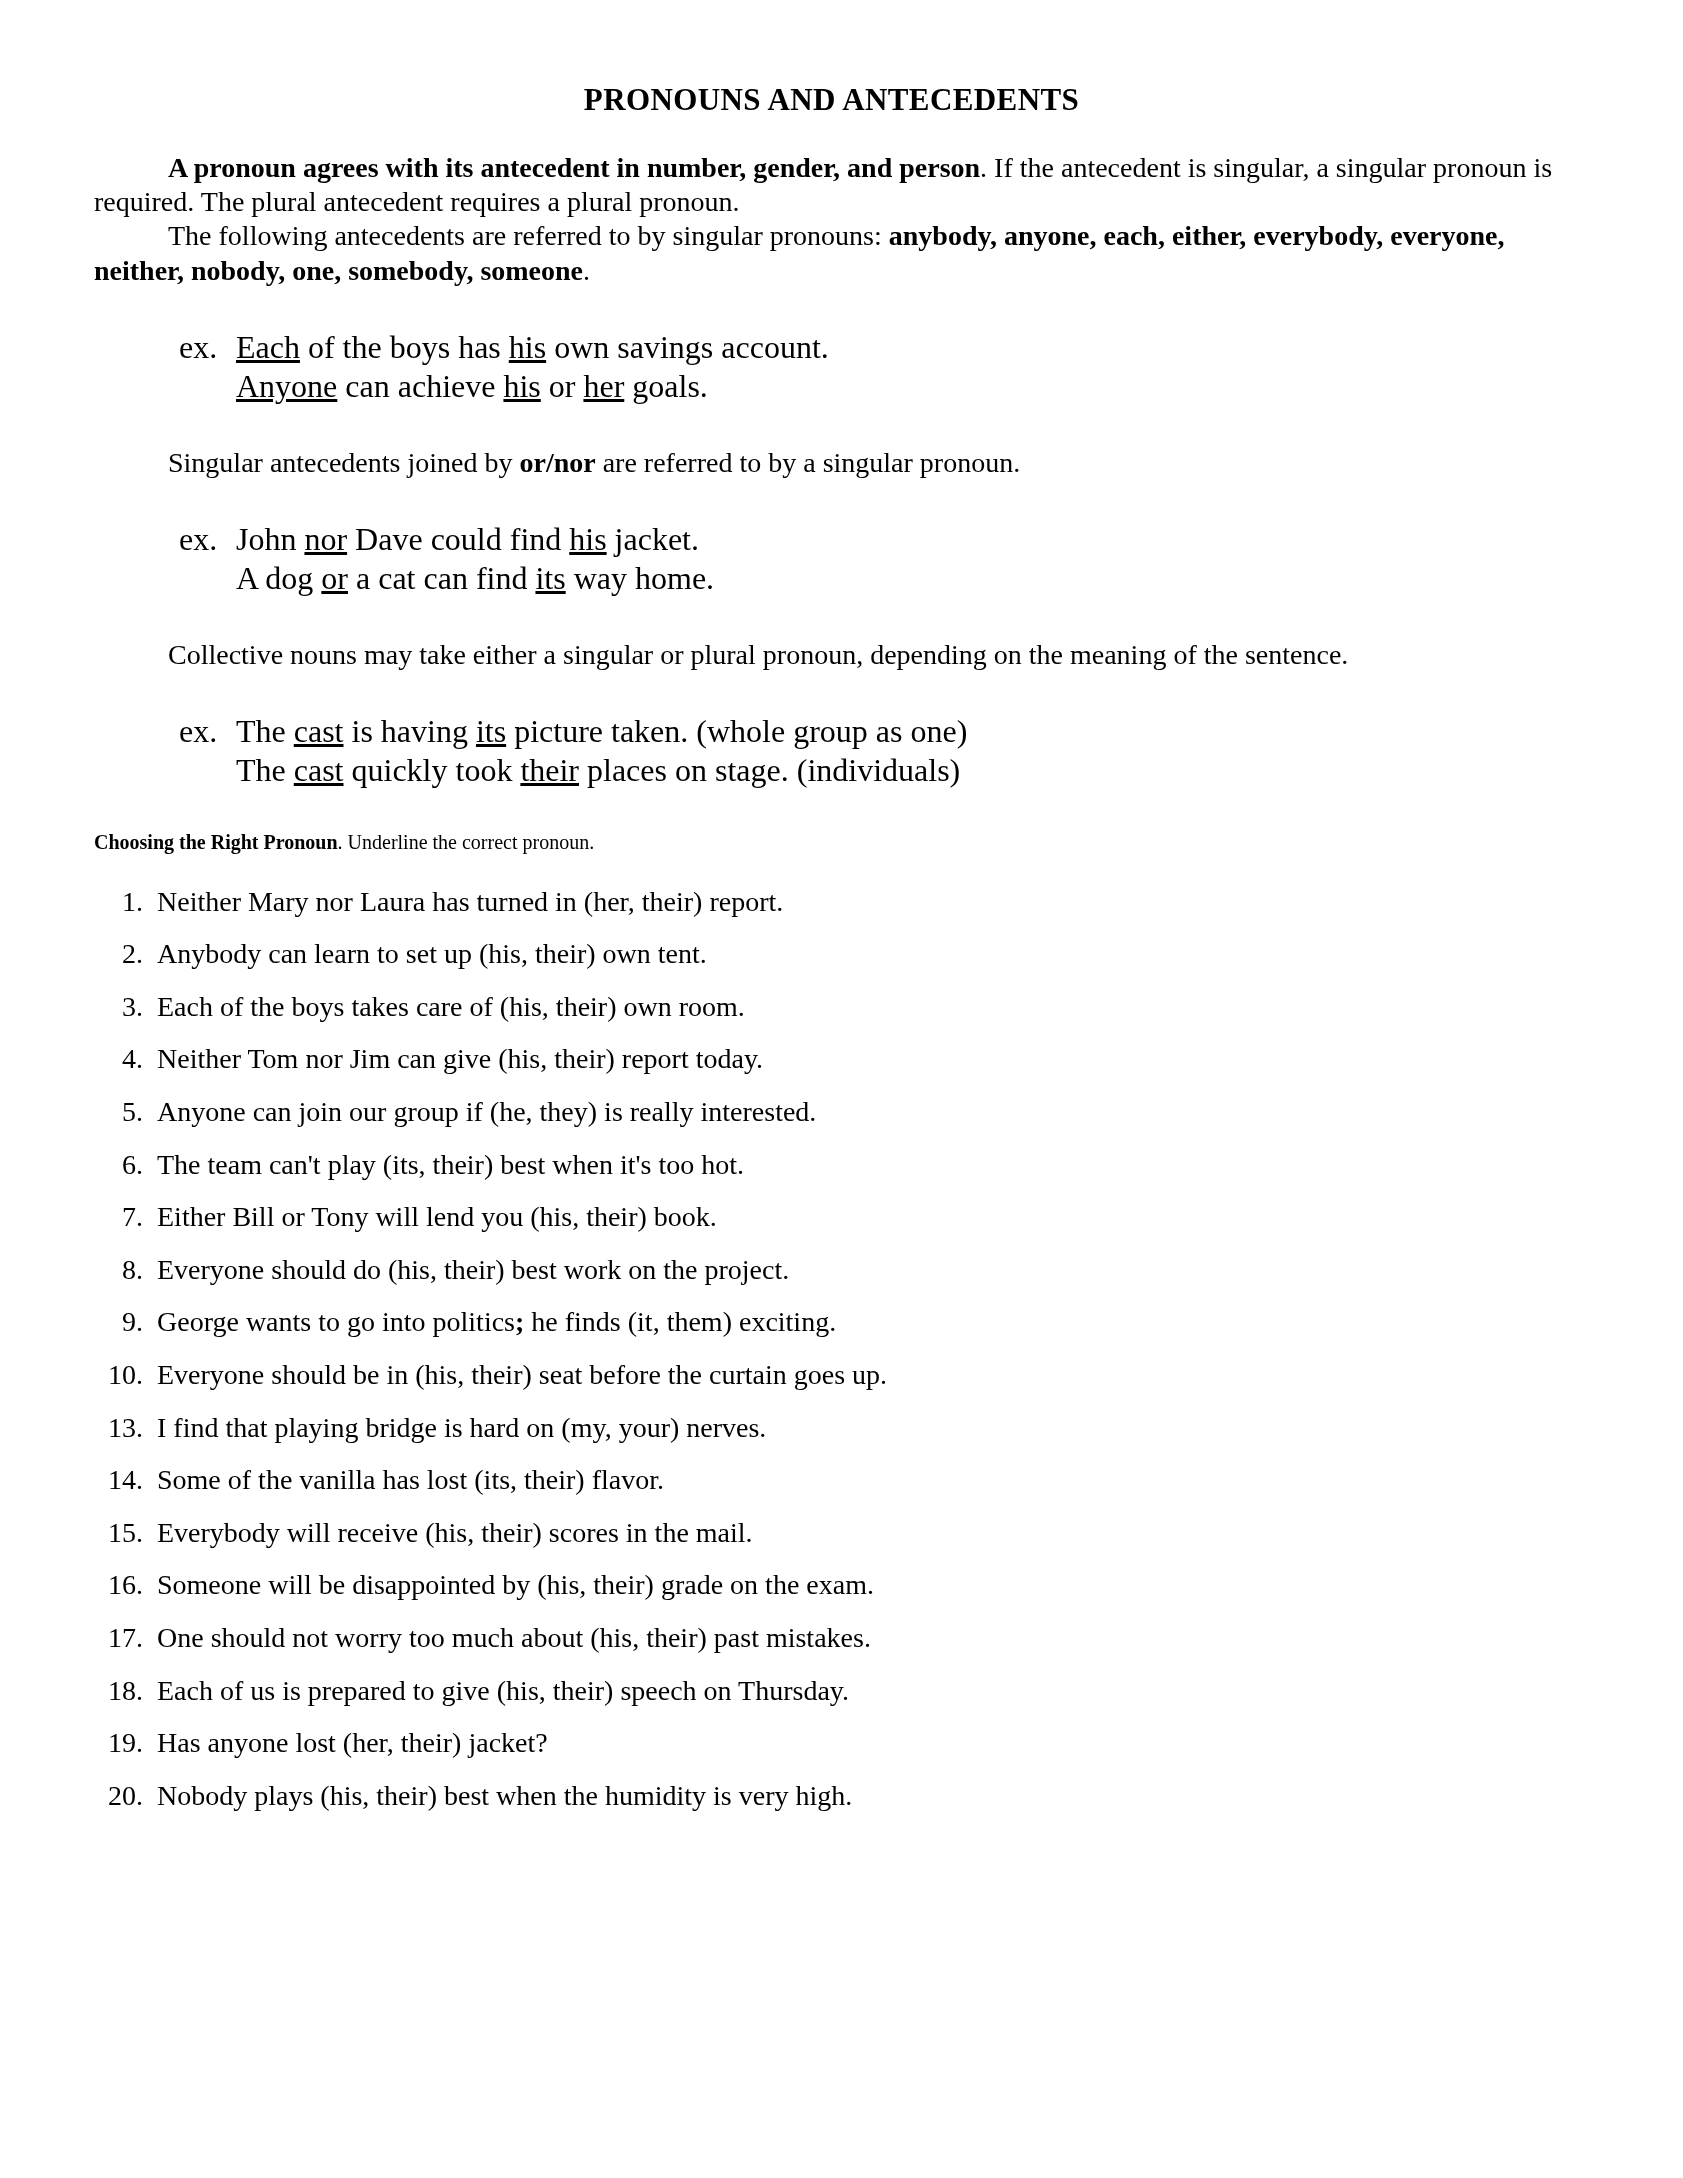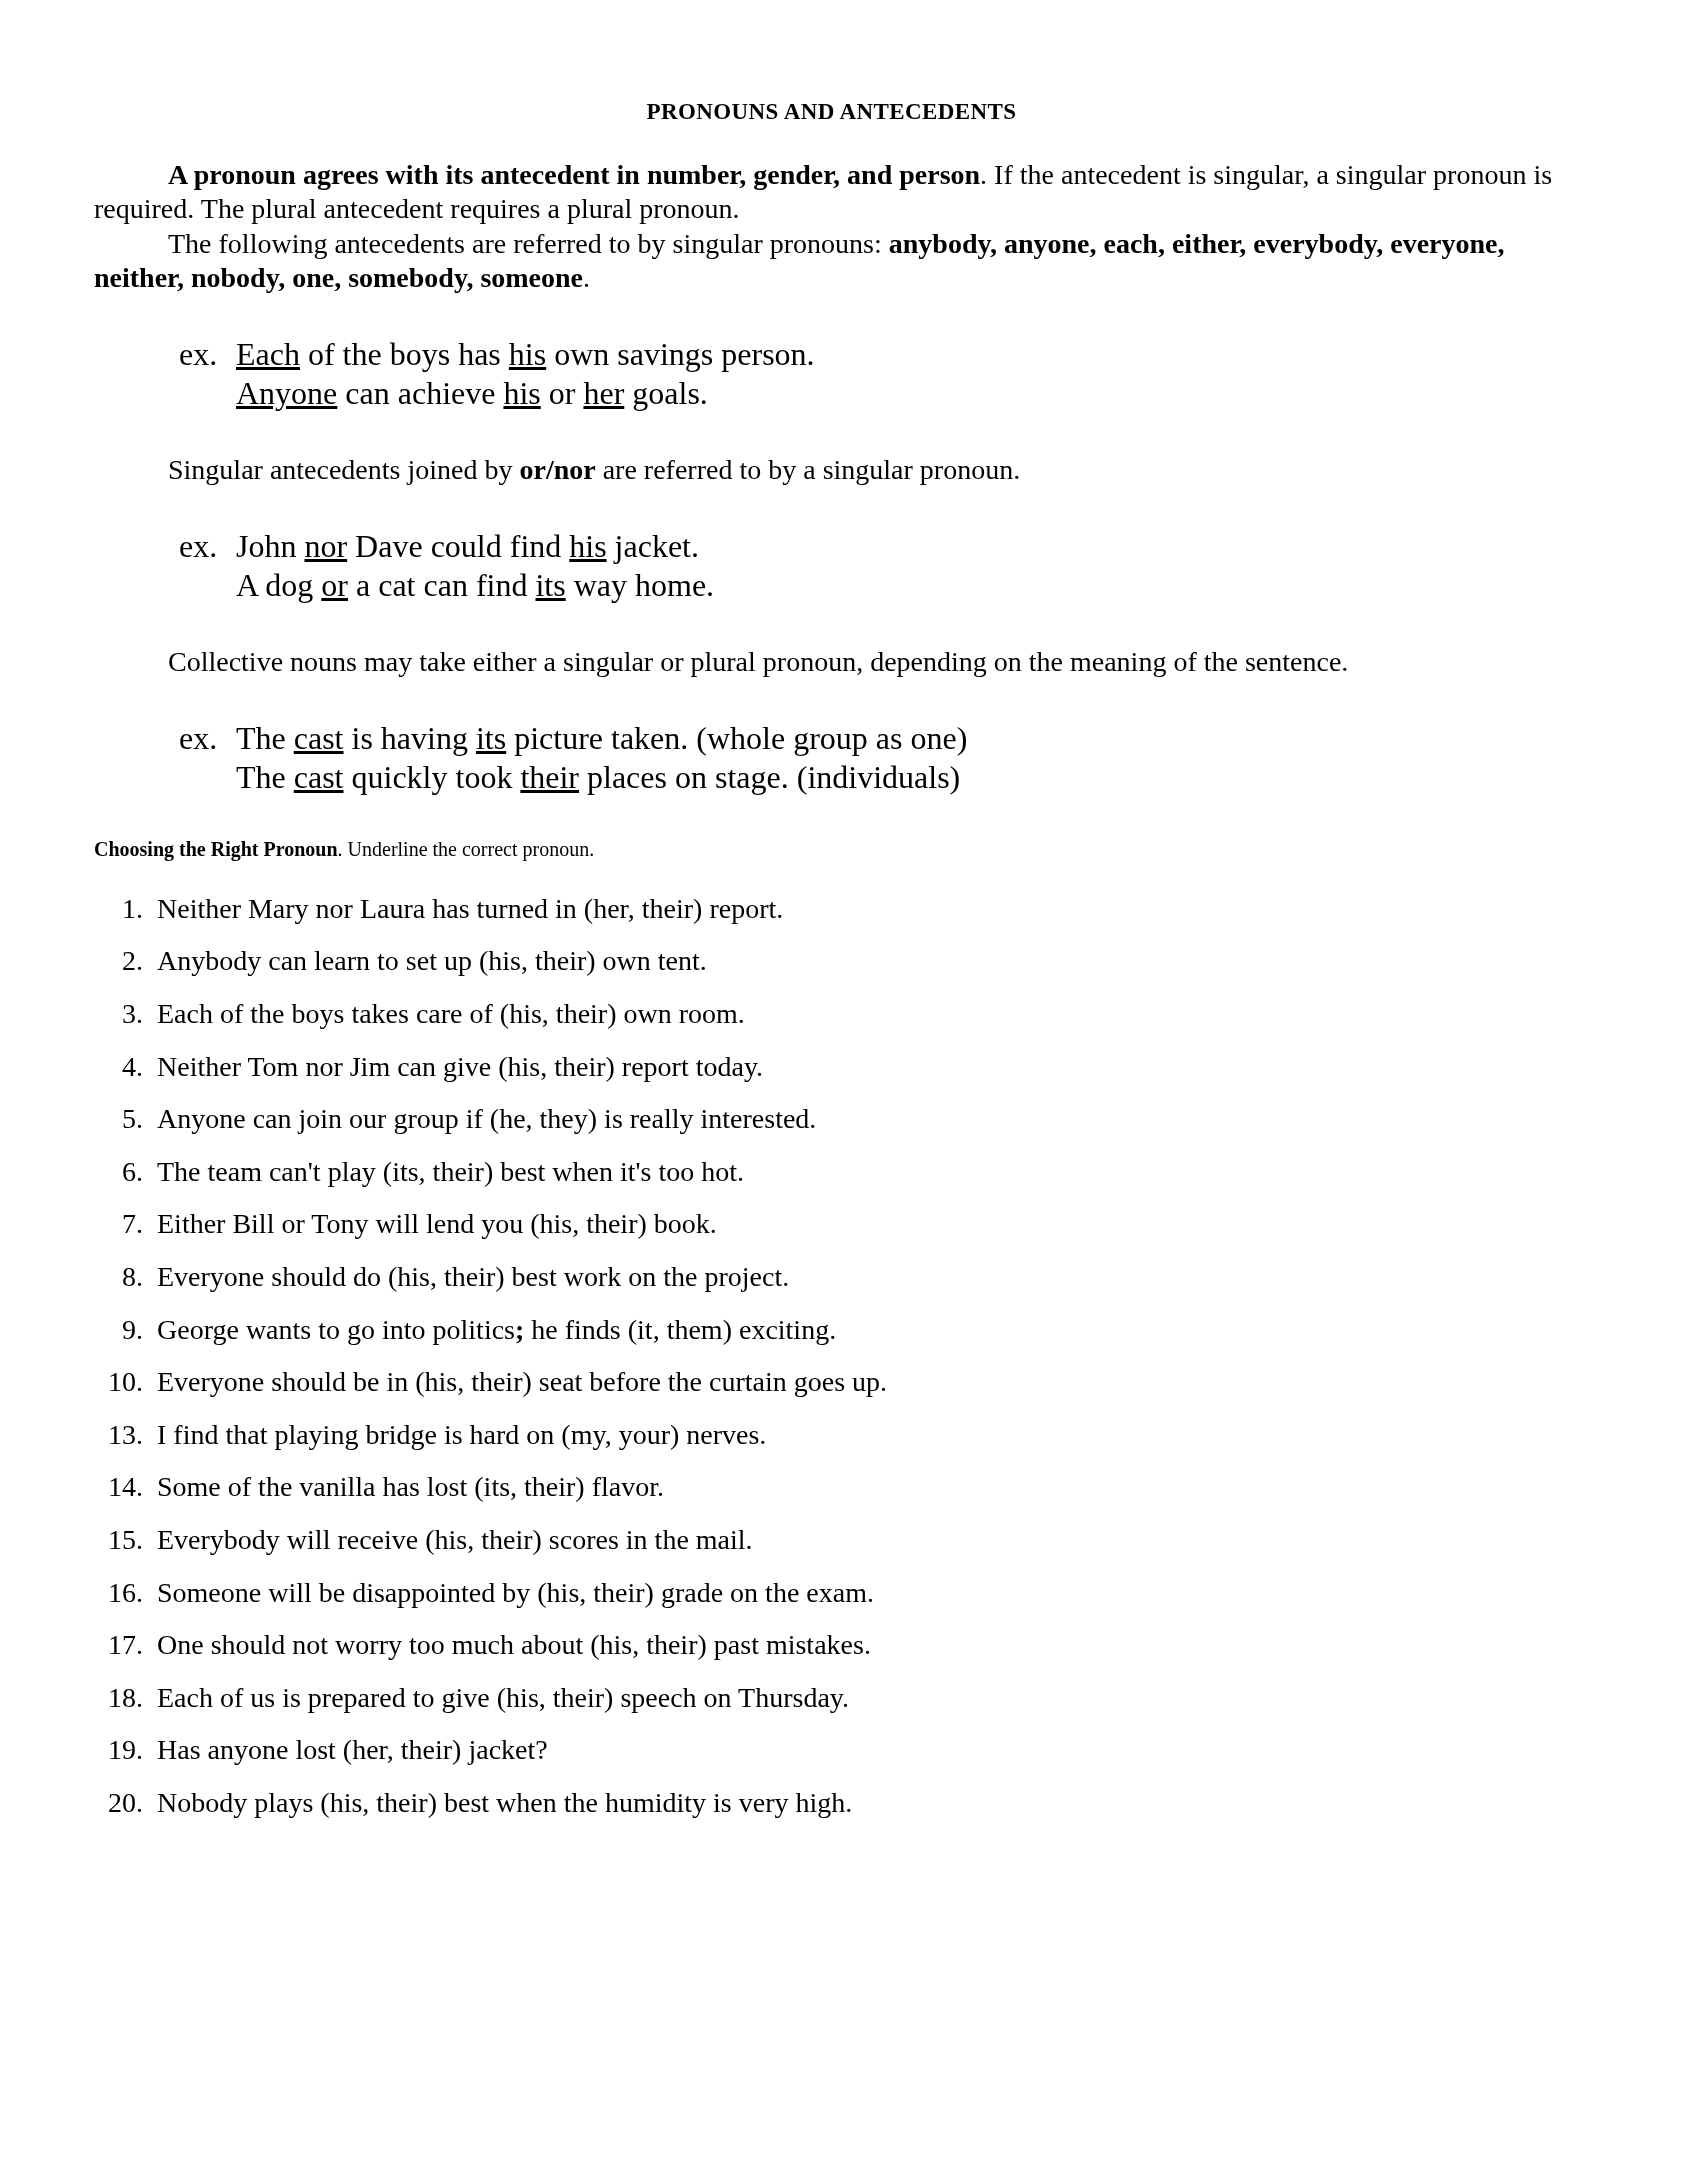--- a/index.html
+++ b/index.html
@@ -25,24 +25,24 @@
   .content {
     position: absolute;
     left: 94px;
     top: 83px;
     width: 1475px;
   }
 
   
   .doc-title {
     text-align: center;
-    font-size: 23px;
+    font-size: 31px;
     font-weight: bold;
     letter-spacing: 0.4px;
-    margin: 16px 0 34px 0;
+    margin: 0 0 34px 0;
     line-height: 1.1;
   }
 
   
   .para {
     font-size: 28px;
     line-height: 1.22;
     margin: 0;
     text-indent: 74px;
     text-align: left;
@@ -122,21 +122,21 @@
 
     <p class="para"><b>A pronoun agrees with its antecedent in number, gender, and person</b><span>.  If the antecedent is singular, a singular pronoun is required.  The plural antecedent requires a plural pronoun.</span></p>
 
     <p class="para"><span>The following antecedents are referred to by singular pronouns: </span><b>anybody, anyone, each, either, everybody, everyone, neither, nobody, one, somebody, someone</b><span>.</span></p>
 
     <div class="gap-lg"></div>
 
     <div class="ex-block">
       <div class="ex-row">
         <span class="ex-tag">ex.</span>
-        <span class="ex-line"><span class="u">Each</span><span> of the boys has </span><span class="u">his</span><span> own savings person.</span></span>
+        <span class="ex-line"><span class="u">Each</span><span> of the boys has </span><span class="u">his</span><span> own savings account.</span></span>
       </div>
       <div class="ex-row cont">
         <span class="ex-tag">ex.</span>
         <span class="ex-line"><span class="u">Anyone</span><span> can achieve </span><span class="u">his</span><span> or </span><span class="u">her</span><span> goals.</span></span>
       </div>
     </div>
 
     <div class="gap-lg"></div>
 
     <p class="rule-line"><span>Singular antecedents joined by </span><b>or/nor</b><span> are referred to by a singular pronoun.</span></p>

